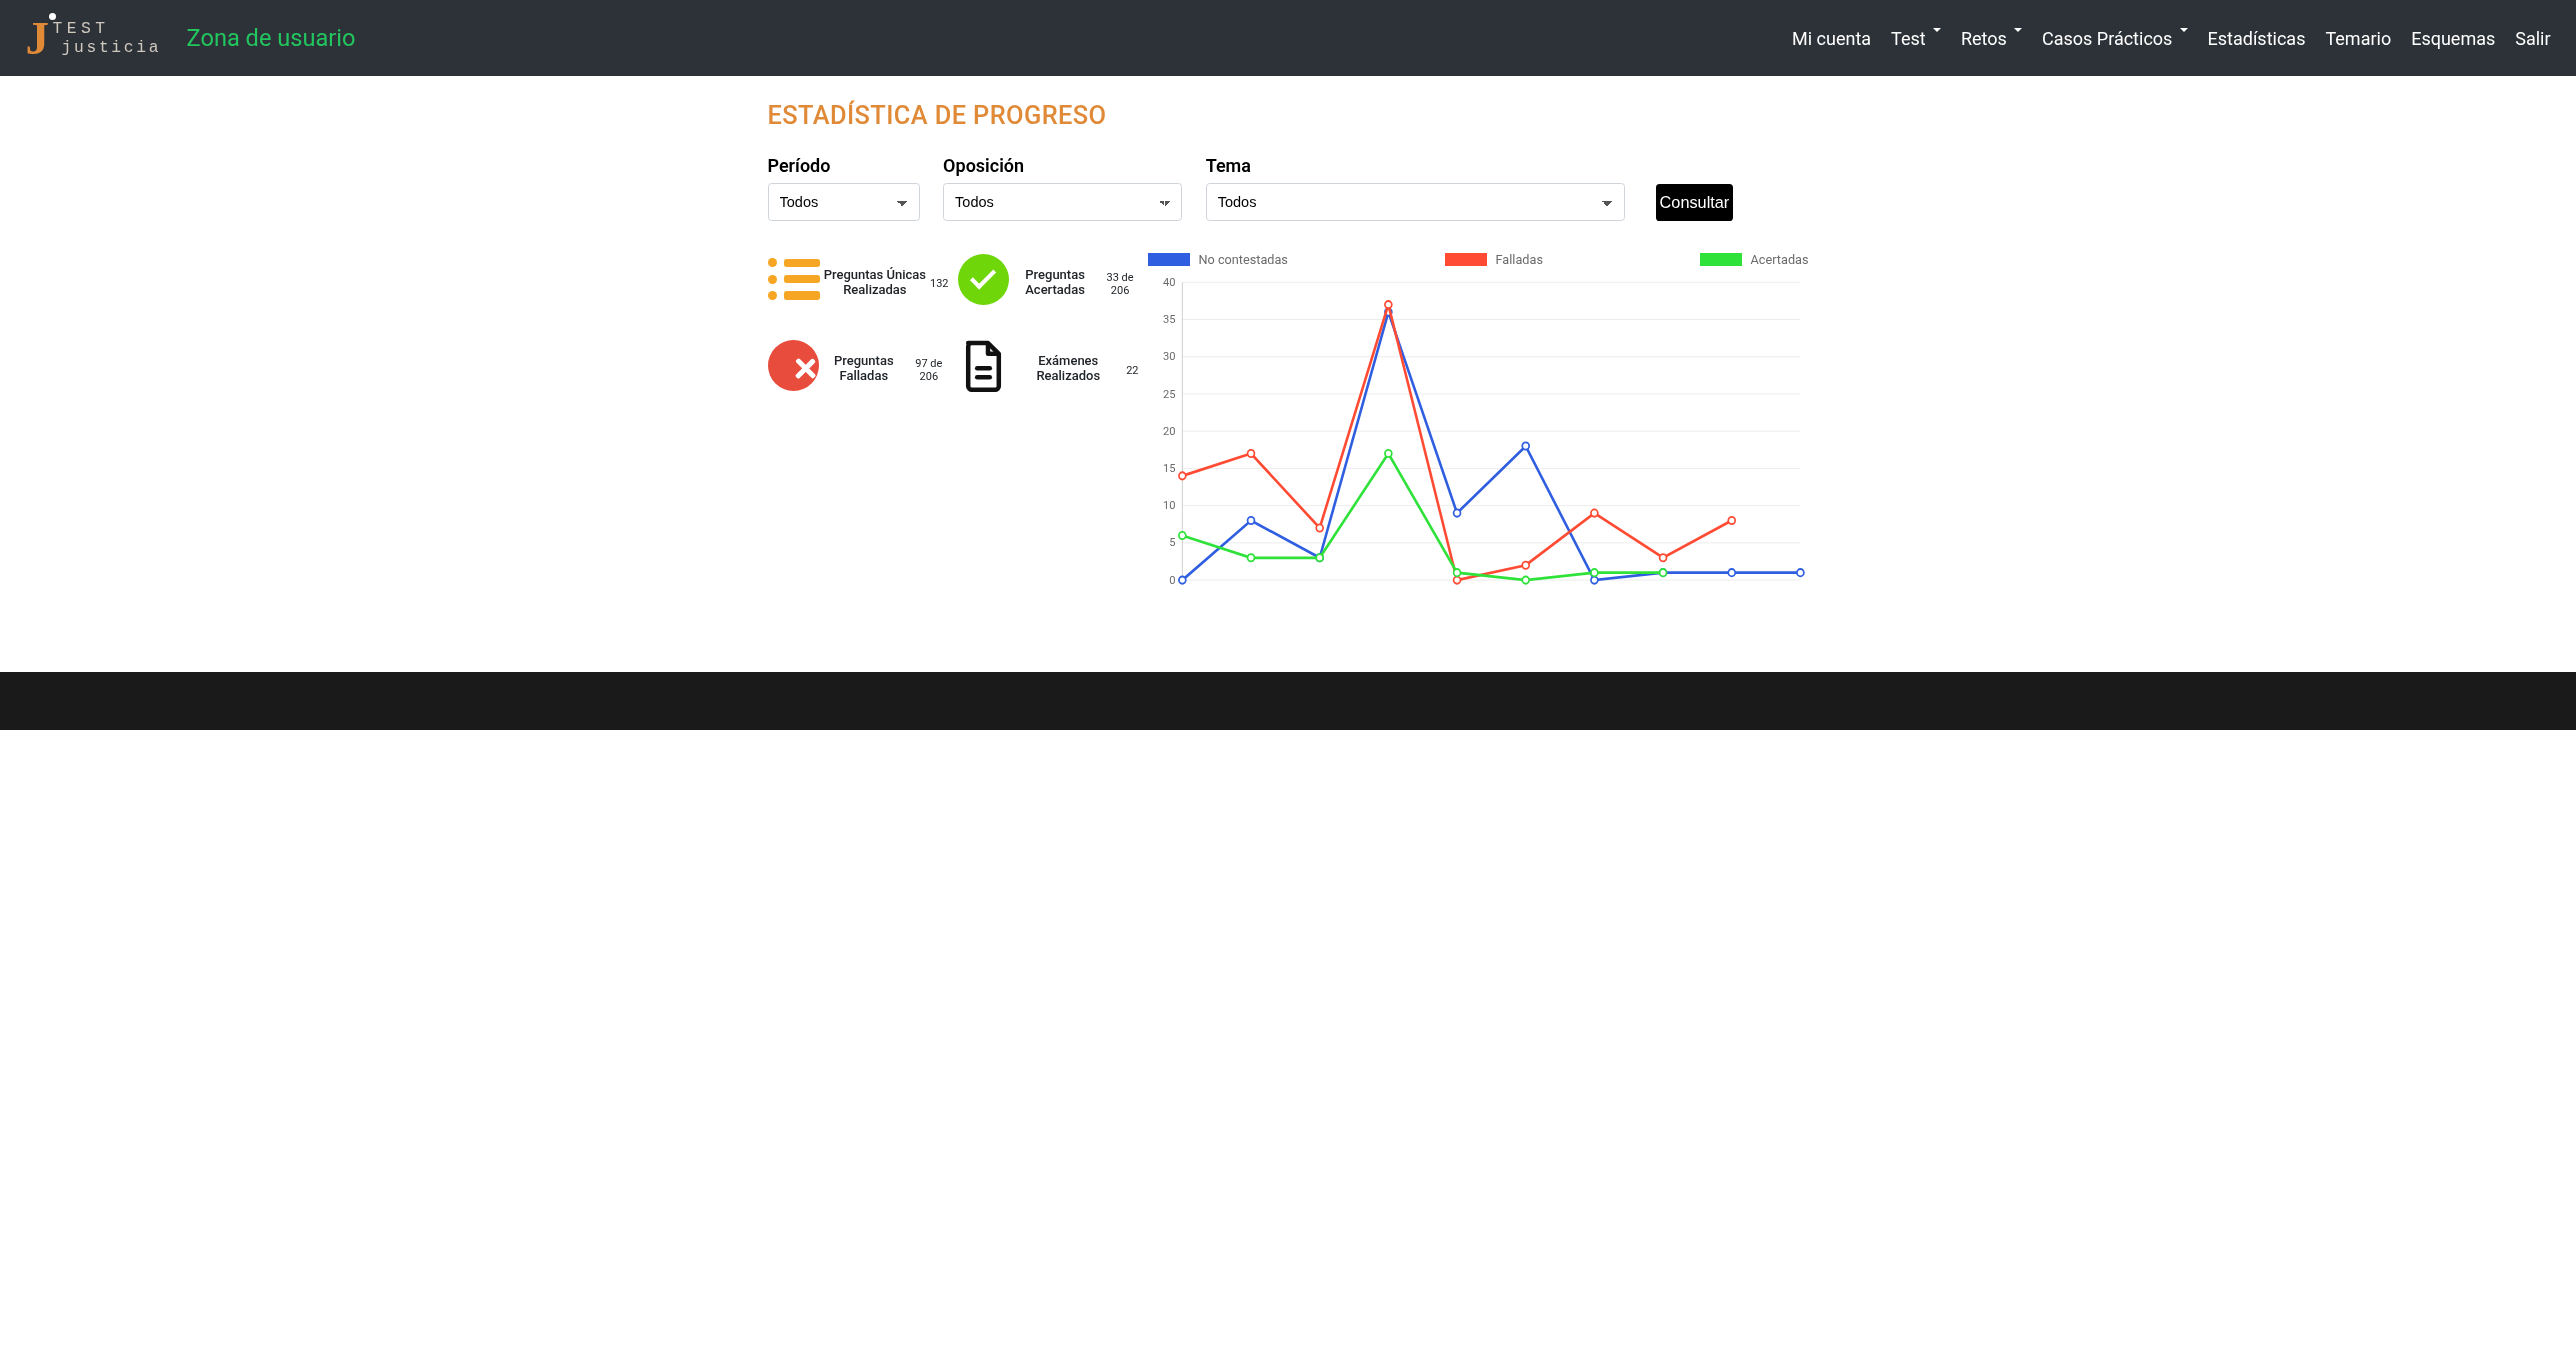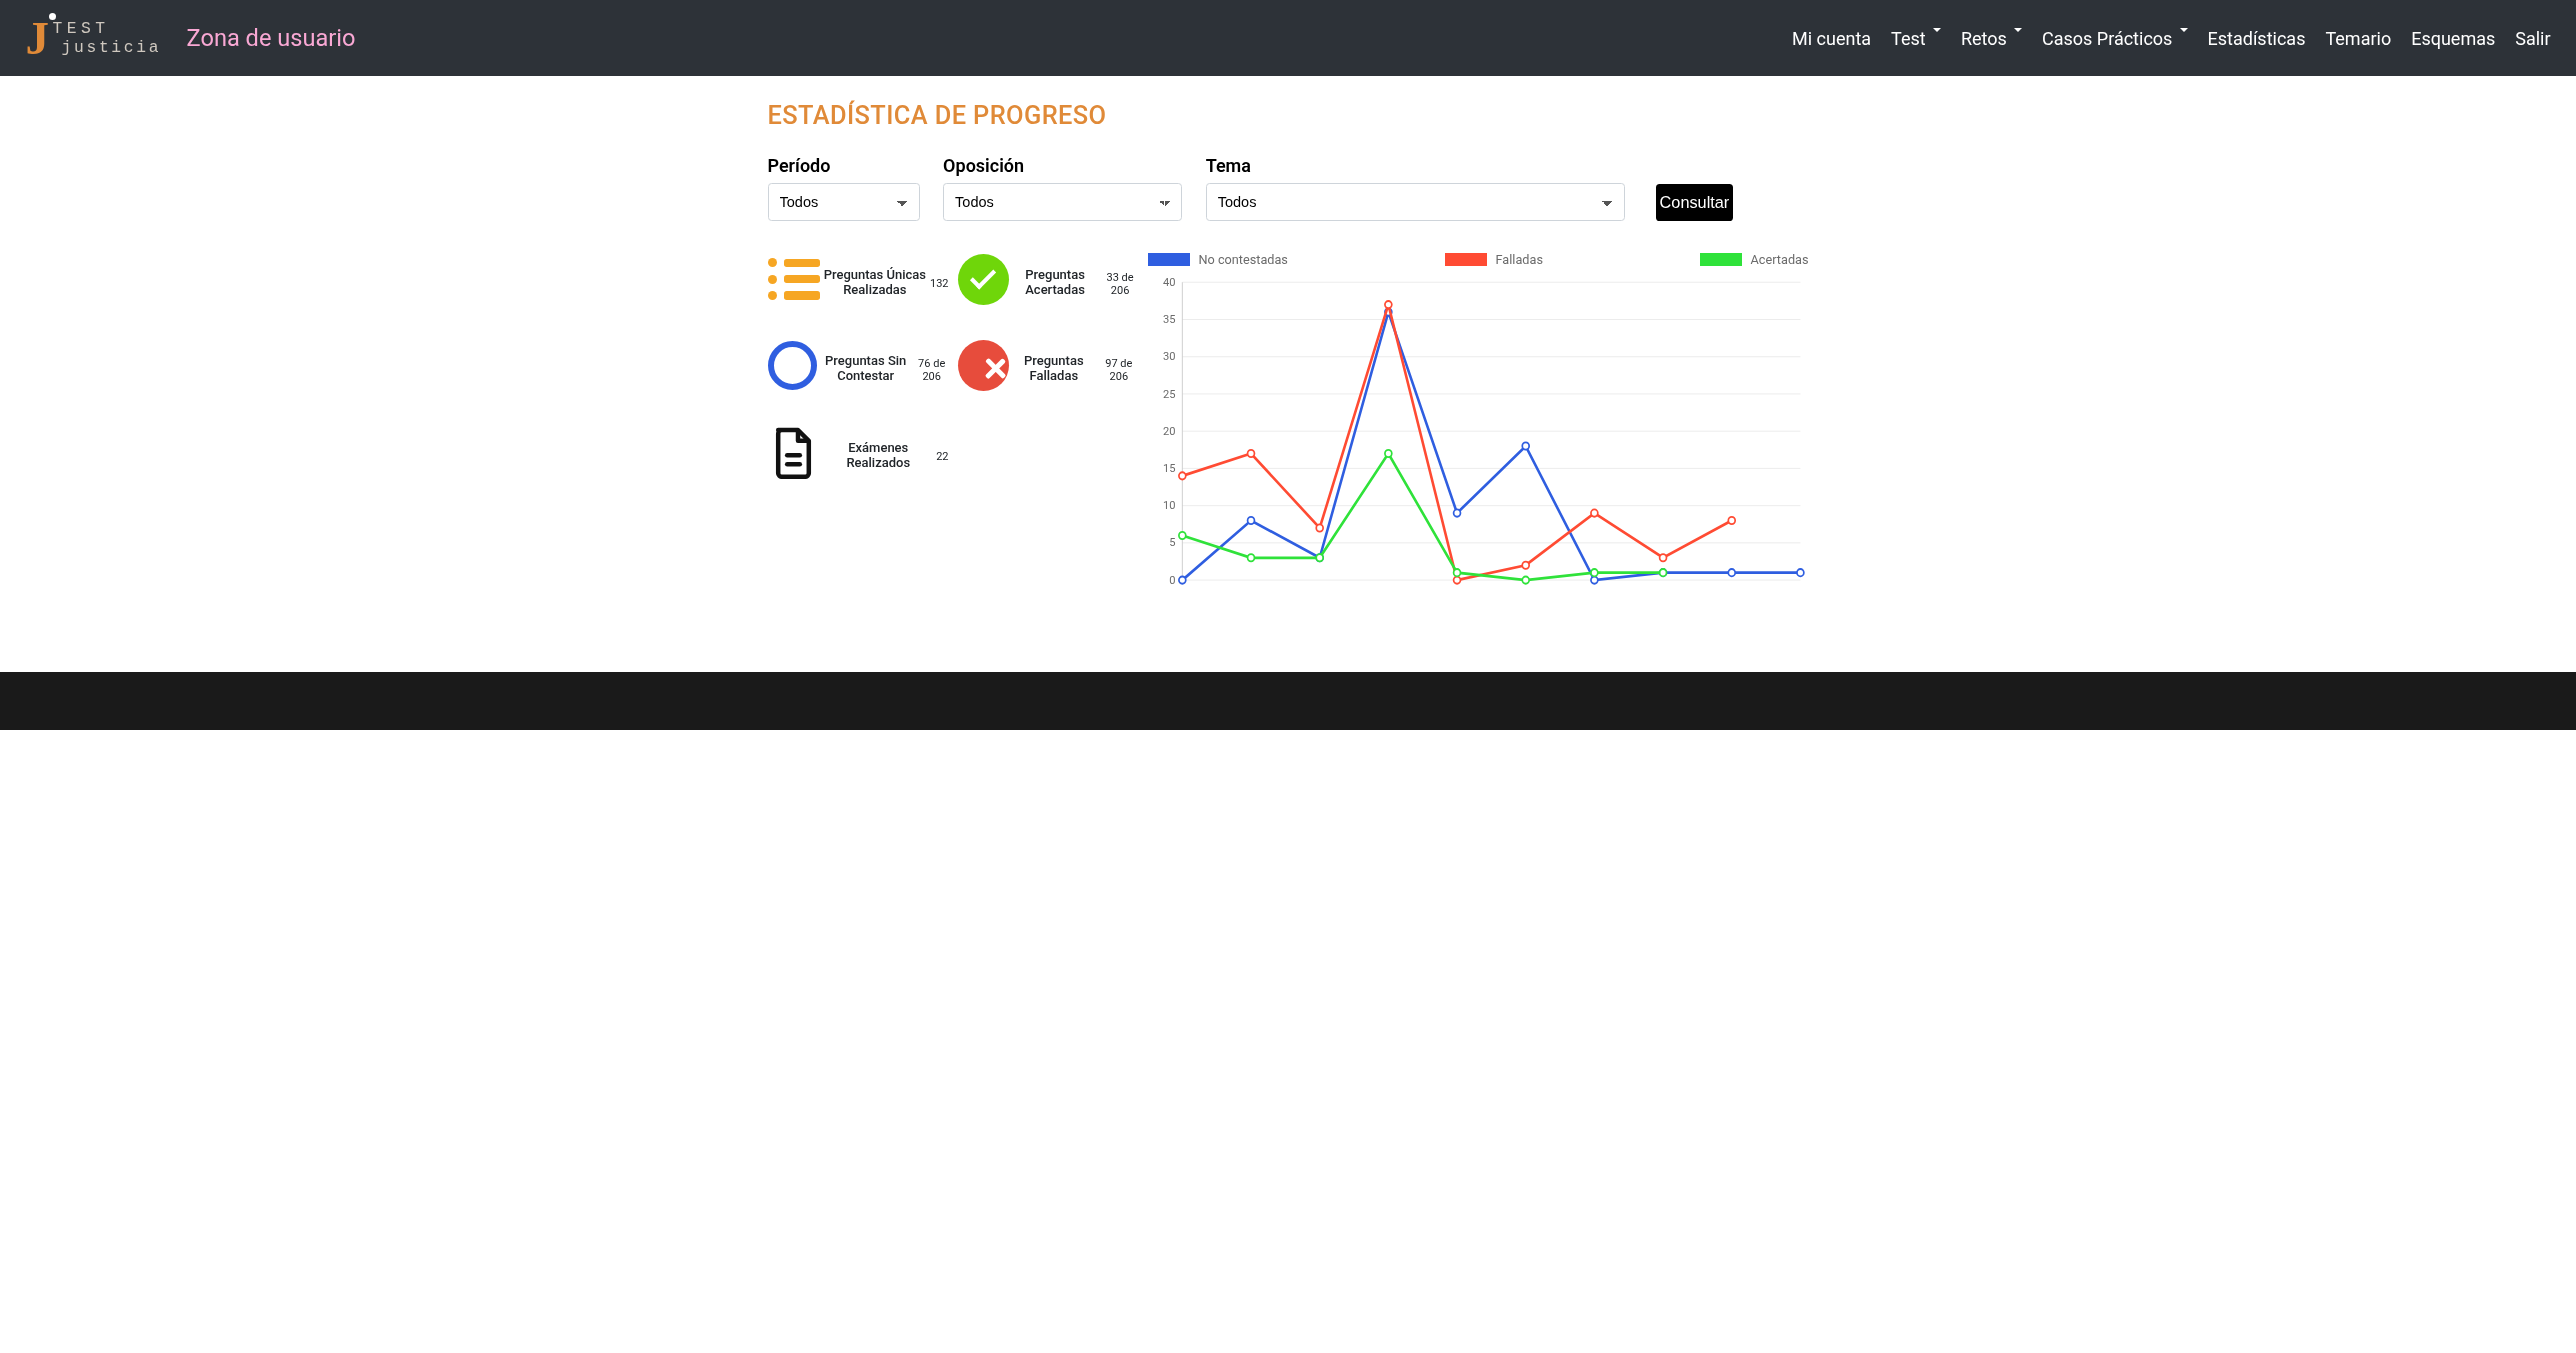--- a/index.html
+++ b/index.html
@@ -6,21 +6,21 @@
   body { font-family: -apple-system, BlinkMacSystemFont, "Segoe UI", Roboto, Helvetica, Arial, sans-serif; background: #fff; color: #212529; }
   
   .navbar { background: #2d3238; display: flex; align-items: center; padding: 11px 25.4px; height: 76px; }
   .brand { display: flex; align-items: center; gap: 16.3px; }
   .logo { display: flex; align-items: center; position: relative; }
   .logo-j { font-family: Georgia, serif; font-size: 47px; font-weight: bold; color: #e08a38; line-height: 1; position: relative; }
   .logo-dot { position: absolute; top: -1.8px; left: 23.6px; width: 7.3px; height: 7.3px; border-radius: 50%; background: #fff; }
   .logo-text { display: flex; flex-direction: column; margin-left: 3.6px; }
   .logo-text .t1 { font-family: "Courier New", monospace; color: #cfc8bf; font-size: 16.3px; letter-spacing: 4.5px; text-transform: uppercase; }
   .logo-text .t2 { font-family: "Courier New", monospace; color: #cfc8bf; font-size: 16.3px; letter-spacing: 2.7px; margin-left: 9px; }
-  .brand-title { color: #f9a8d4; font-size: 23.6px; font-weight: 400; margin-left: 9px; }
+  .brand-title { color: #22c55e; font-size: 23.6px; font-weight: 400; margin-left: 9px; }
   .nav-spacer { flex: 1; }
   .nav-links { display: flex; align-items: center; gap: 20px; }
   .nav-link { color: #fff; font-size: 18px; text-decoration: none; display: flex; align-items: flex-start; gap: 5.4px; cursor: pointer; }
   .caret { display: inline-block; width: 0; height: 0; border-left: 4.5px solid transparent; border-right: 4.5px solid transparent; border-top: 4.5px solid #fff; margin-left: 1.8px; }
   
   .container { max-width: 1070px; margin: 0 auto; padding: 23.6px 14.5px 45px; }
   .page-title { color: #e08a38; font-size: 25.4px; font-weight: 500; letter-spacing: 0.4px; margin-bottom: 25.4px; }
   .filters { display: flex; align-items: flex-end; gap: 23.6px; margin-bottom: 31px; }
   .filter-group { display: flex; flex-direction: column; gap: 7.3px; }
   .filter-label { font-size: 18px; font-weight: 600; color: #000; }
@@ -168,27 +168,20 @@
       <div class="stat-card">
         <div class="stat-icon">
           <div class="check-circle">
               <div class="check-mark"></div>
             </div>
         </div>
         <div class="stat-title">Preguntas Acertadas</div>
         <div class="stat-value">33 de 206</div>
       </div>
 
-      <div class="stat-card">
-        <div class="stat-icon">
-          <div class="ring-blue"></div>
-        </div>
-        <div class="stat-title">Preguntas Sin Contestar</div>
-        <div class="stat-value">76 de 206</div>
-      </div>
 
       <div class="stat-card">
         <div class="stat-icon">
           <div class="x-circle">
               <div class="x-mark"></div>
             </div>
         </div>
         <div class="stat-title">Preguntas Falladas</div>
         <div class="stat-value">97 de 206</div>
       </div>

